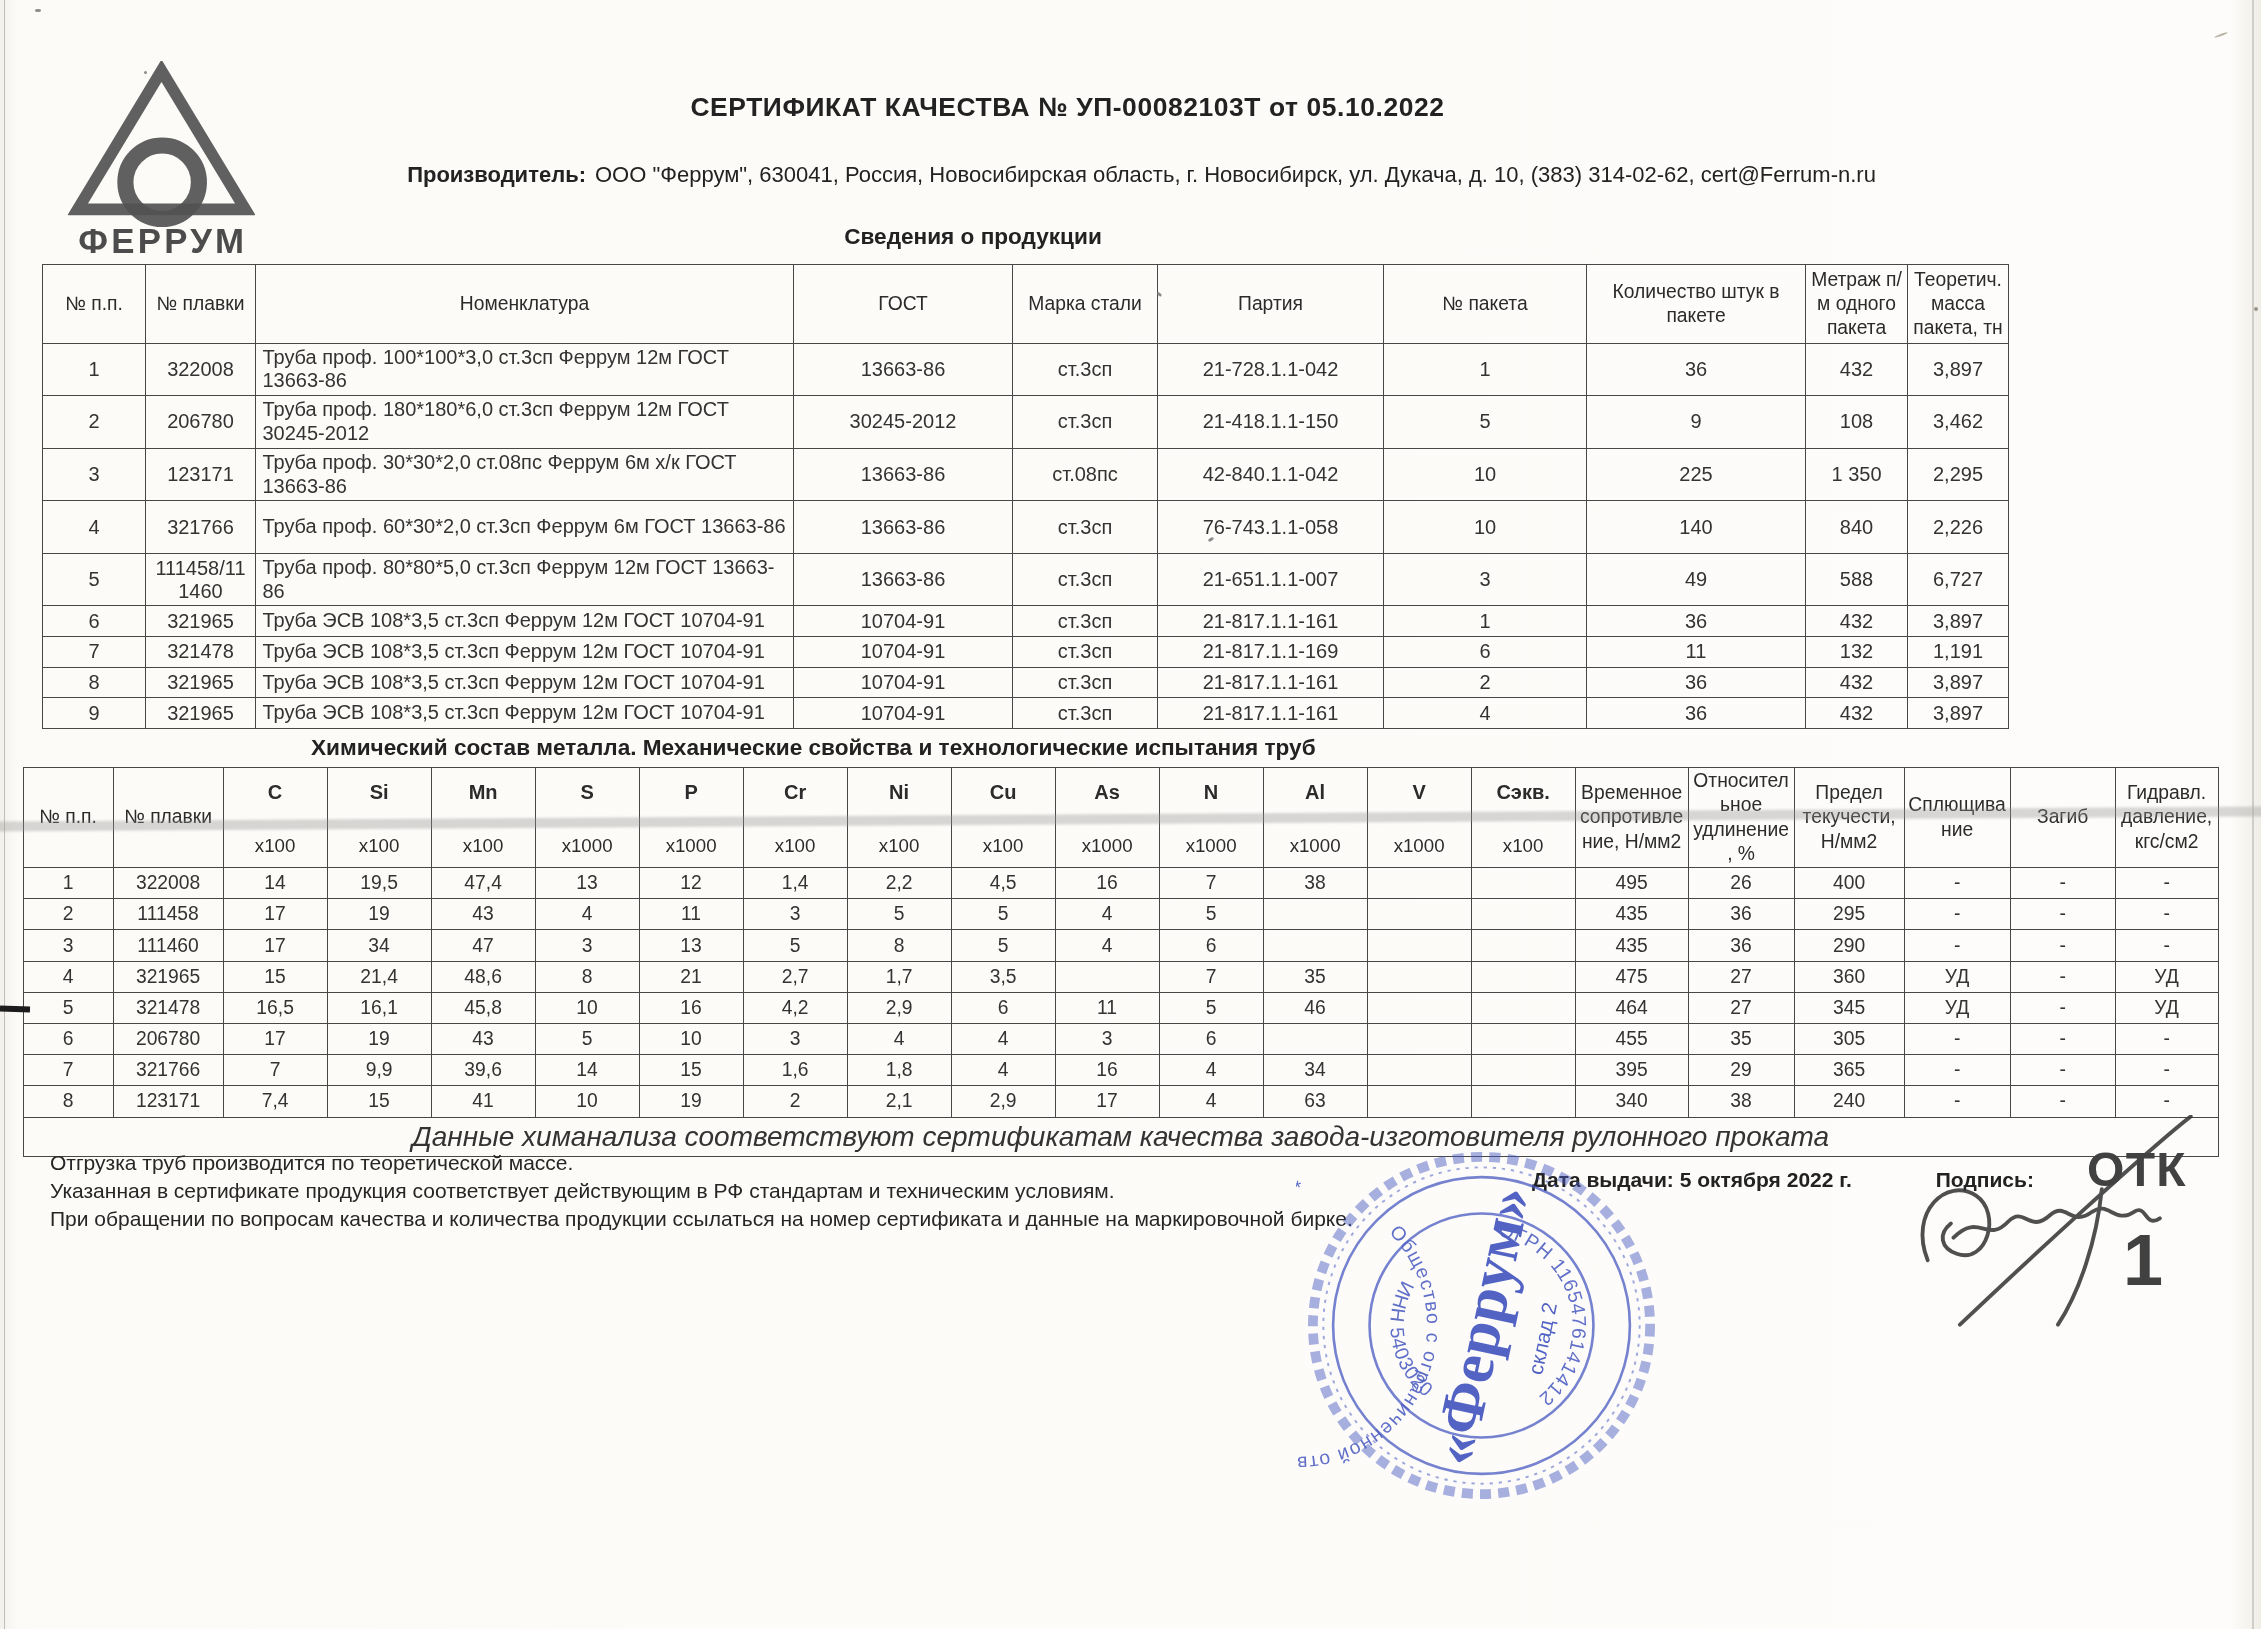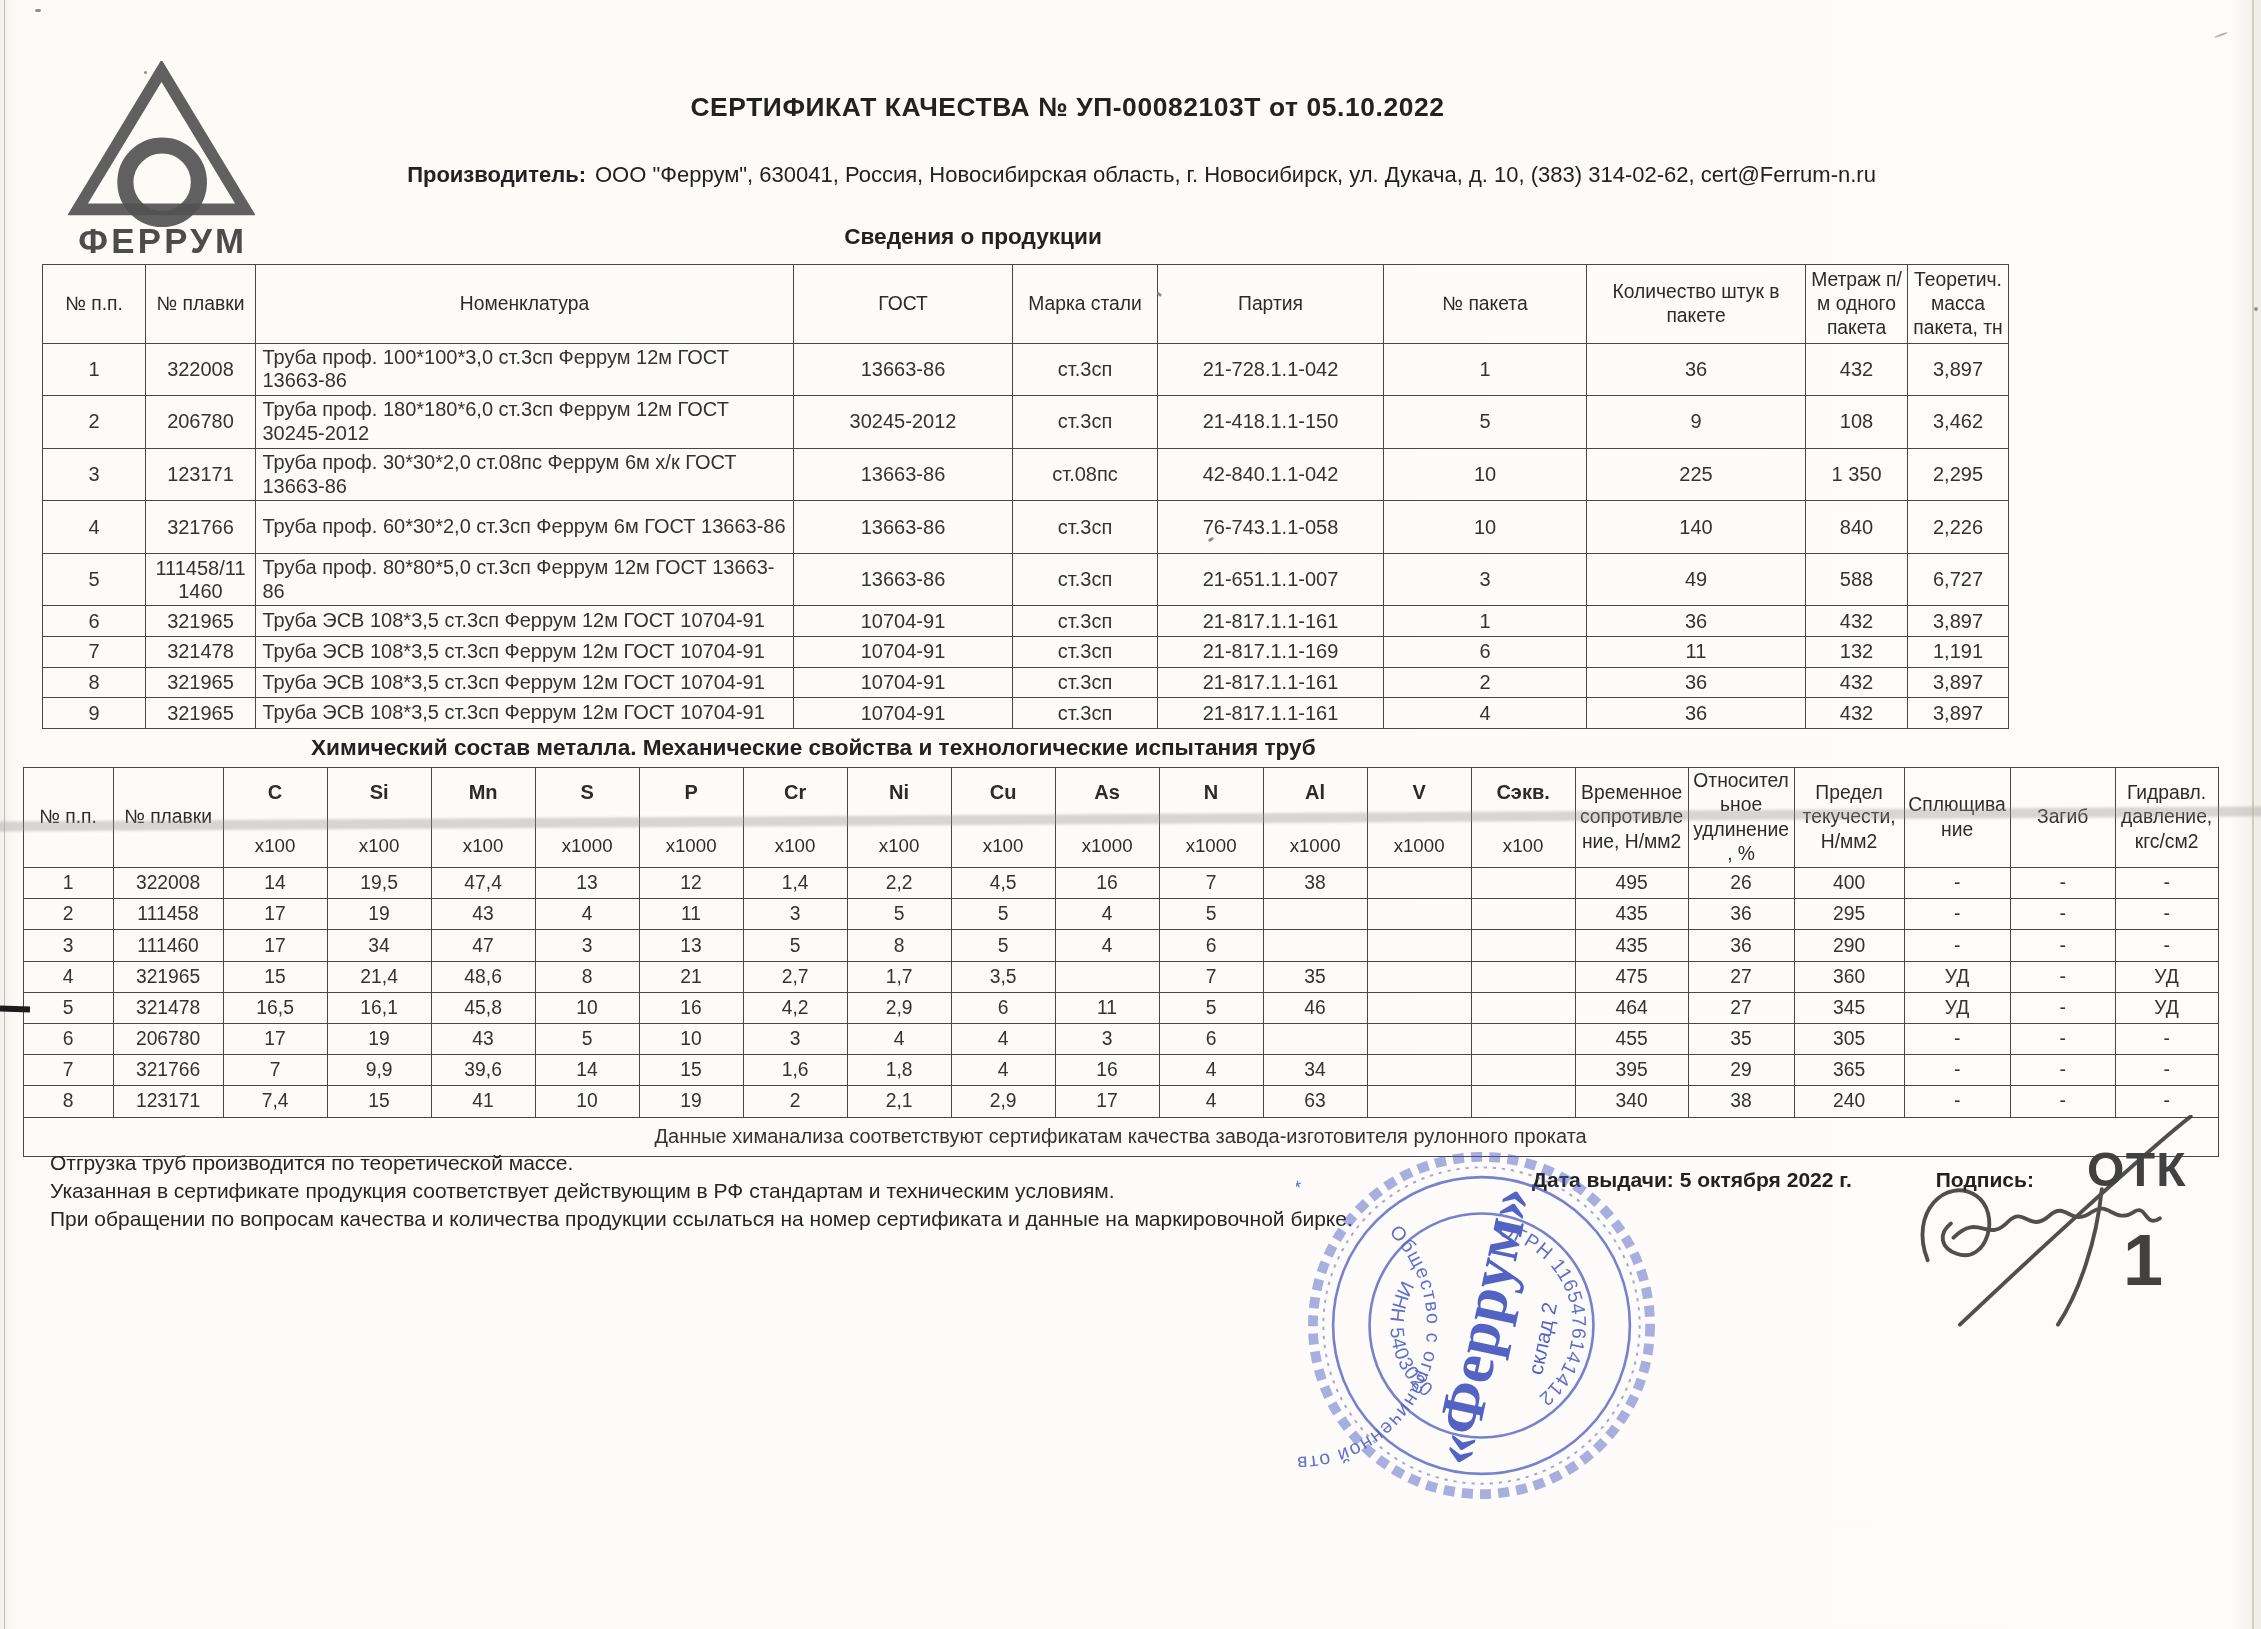--- a/index.html
+++ b/index.html
@@ -28,21 +28,21 @@
   .t-products tbody tr:nth-child(n+6) td{height:27px;}
   .t-products td:nth-child(3){text-align:left; line-height:1.18; padding-left:6.4px;}
   .t-products td:nth-child(2){word-break:break-all; line-height:1.15;}
   .t-chem{left:22.6px; top:767px; width:2192px;}
   .t-chem th{height:84px; padding:1.3px 2.6px; overflow-wrap:anywhere;}
   .t-chem td{height:29px; font-size:19.3px; padding:0.6px 2.6px;}
   .elcell{display:flex; flex-direction:column; justify-content:space-between; height:77px; padding:7.7px 0 5.2px 0;}
   .elcell .sym{font-weight:700; font-size:20px;}
   .elcell .fac{font-size:18.7px;}
   .num-head{padding-top:17px;}
-  .t-chem .foot td{height:37px; font-size:20px;}
+  .t-chem .foot td{height:37px; font-size:28px;font-style:italic;}
   
   .notes{position:absolute; left:50px; top:1149px; font-size:21px; line-height:28px; color:#262626;}
   .issue{position:absolute; left:1504px; top:1168px; font-size:21px; font-weight:700; color:#222; display:flex; gap:84px; white-space:nowrap;margin-left:28px;}
   
   .stamp{position:absolute; left:1296px; top:1140px; width:371px; height:371px; opacity:.93;}
   .sig{position:absolute; left:1889px; top:1115px; width:374px; height:213px;}
   .otk{position:absolute; left:2087px; top:1146px; font-size:48px; font-weight:700; color:#414141; letter-spacing:1.3px; line-height:1;}
   .otk1{position:absolute; left:2123px; top:1224px; font-size:72px; font-weight:700; color:#414141; line-height:1;}
   
   .band{position:absolute; left:-13px; top:814px; width:2287px; height:9.7px;

